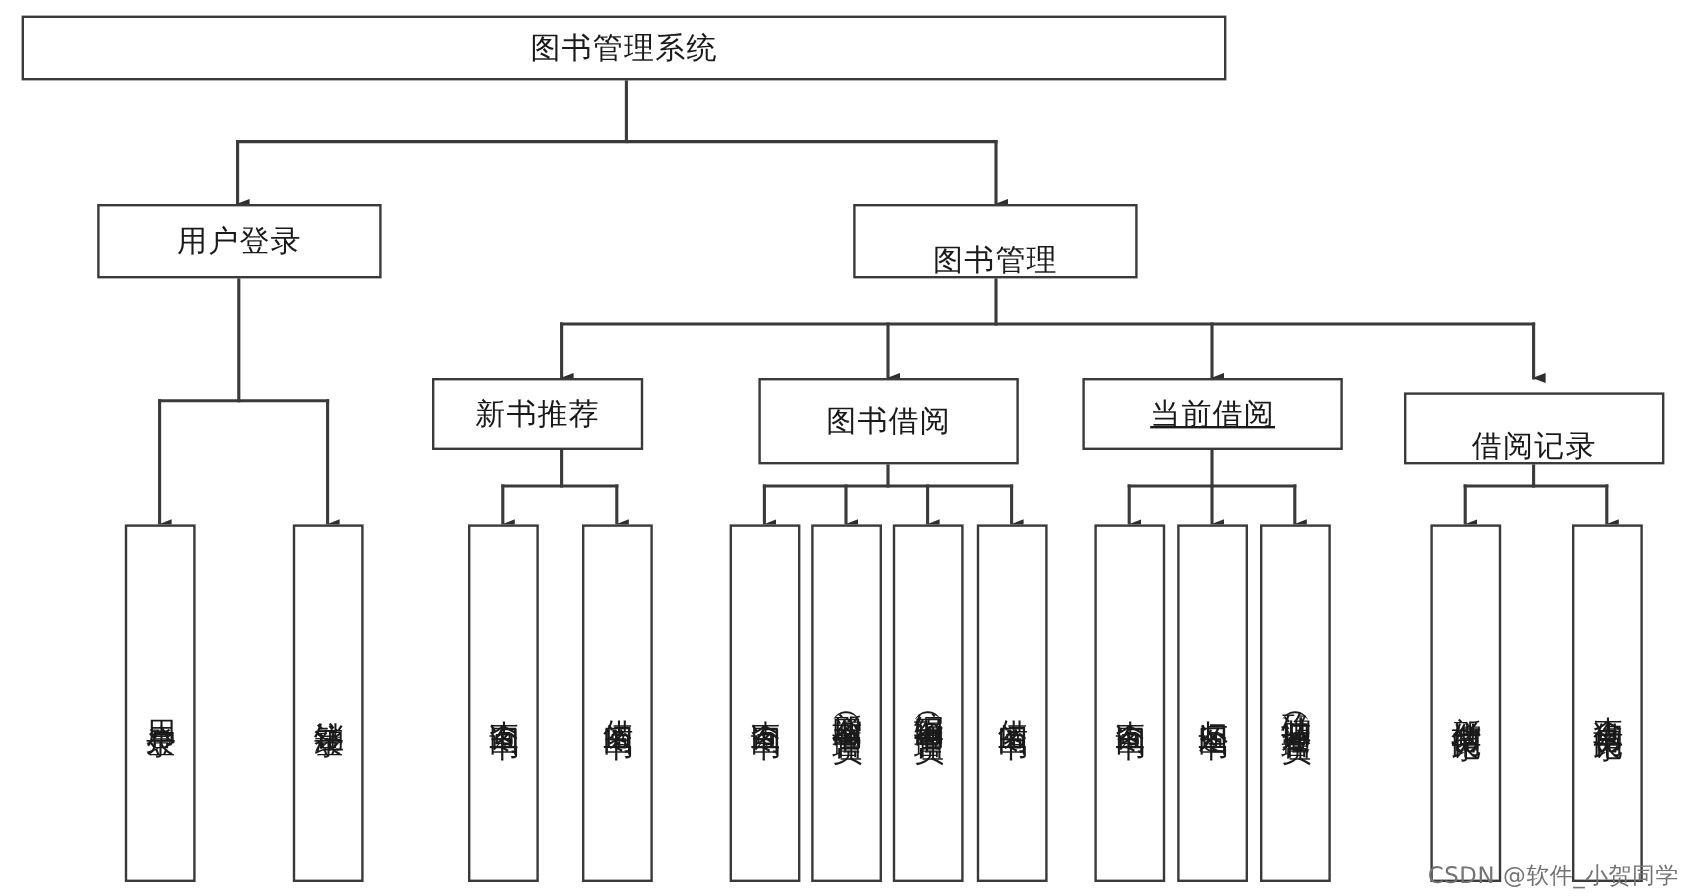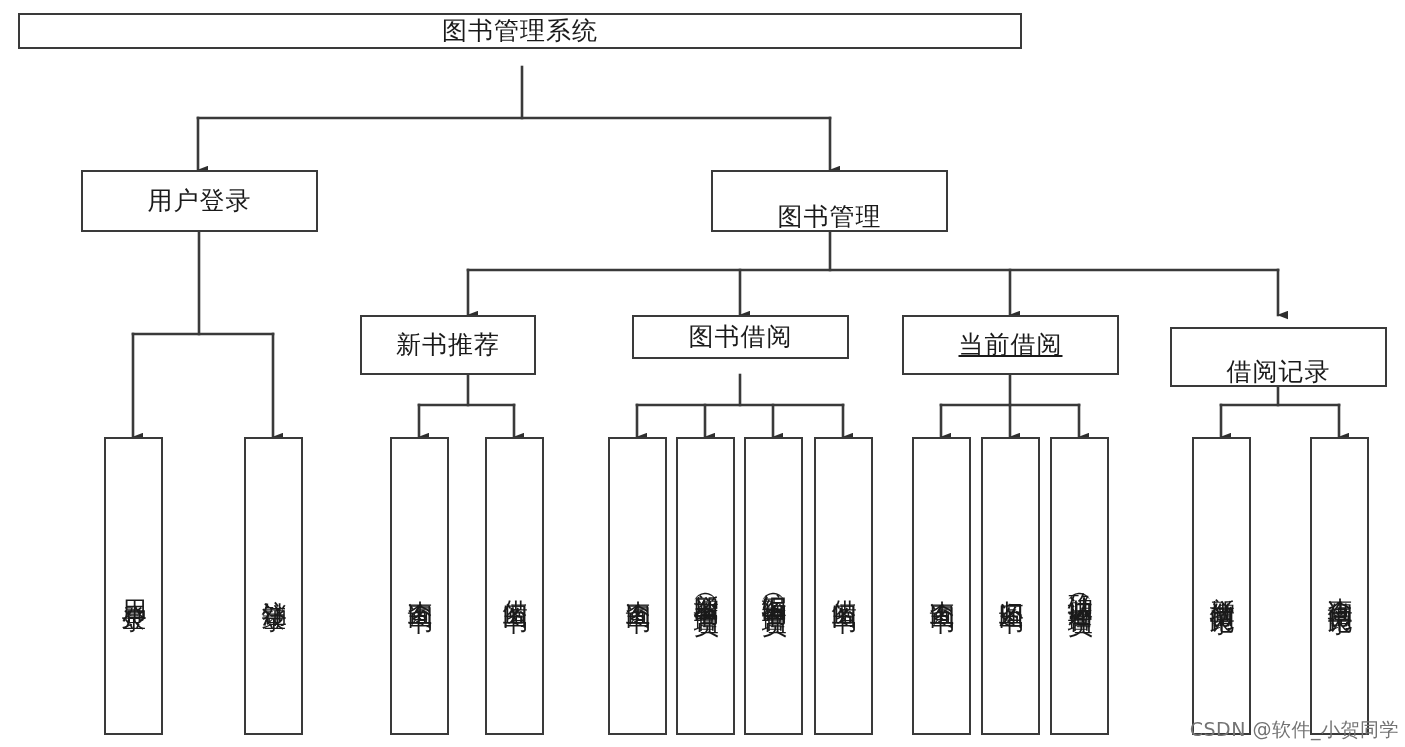--- a/index.html
+++ b/index.html
@@ -116,35 +116,35 @@
       <path d="M1010,405 L1010,437" marker-end="url(#arrow)"></path>
       <path d="M1079,405 L1079,437" marker-end="url(#arrow)"></path>
 
       <path d="M1278,375 L1278,405"></path>
       <path d="M1221,405 L1339,405"></path>
       <path d="M1221,405 L1221,437" marker-end="url(#arrow)"></path>
       <path d="M1339,405 L1339,437" marker-end="url(#arrow)"></path>
     </g>
   </svg>
 
-  <div class="node horiz" style="left:18px; top:13px; width:1004px; height:36px;">
+  <div class="node horiz" style="left:18px; top:13px; width:1004px; height:54px;">
     <span>图书管理系统</span>
   </div>
 
   <div class="node horiz" style="left:81px; top:170px; width:237px; height:62px;">
     <span>用户登录</span>
   </div>
   <div class="node horiz" style="left:711px; top:170px; width:237px; height:62px;align-items:flex-end;">
     <span>图书管理</span>
   </div>
 
   <div class="node horiz" style="left:360px; top:315px; width:176px; height:60px;">
     <span>新书推荐</span>
   </div>
-  <div class="node horiz" style="left:632px; top:315px; width:217px; height:44px;">
+  <div class="node horiz" style="left:632px; top:315px; width:217px; height:72px;">
     <span>图书借阅</span>
   </div>
   <div class="node horiz" style="left:902px; top:315px; width:217px; height:60px;text-decoration:underline;">
     <span>当前借阅</span>
   </div>
   <div class="node horiz" style="left:1170px; top:327px; width:217px; height:60px;align-items:flex-end;">
     <span>借阅记录</span>
   </div>
 
   <div class="node vert" style="left:104px; top:437px; width:59px; height:298px;">

